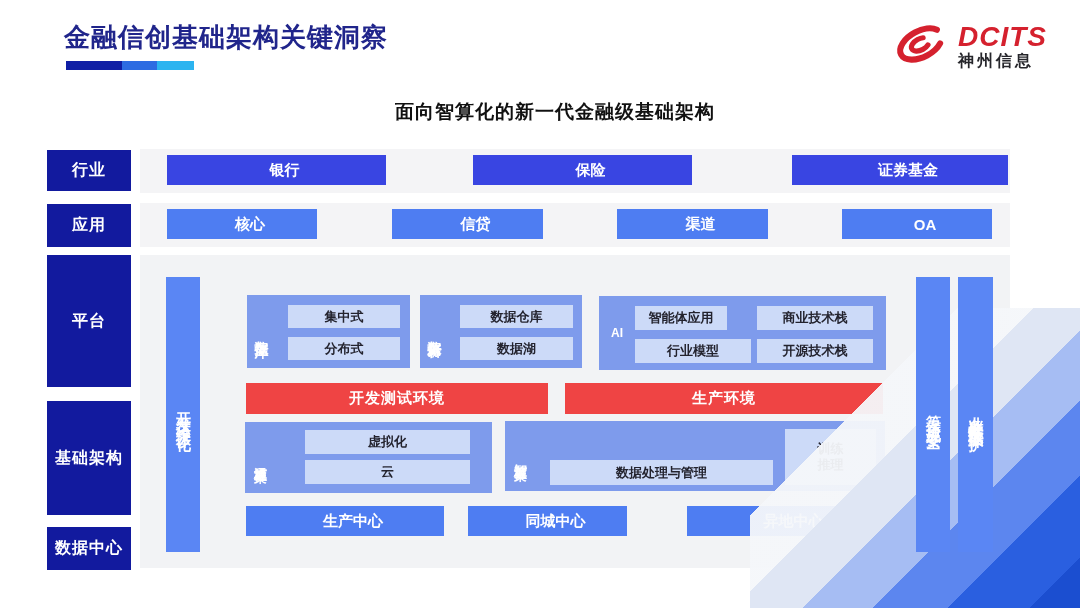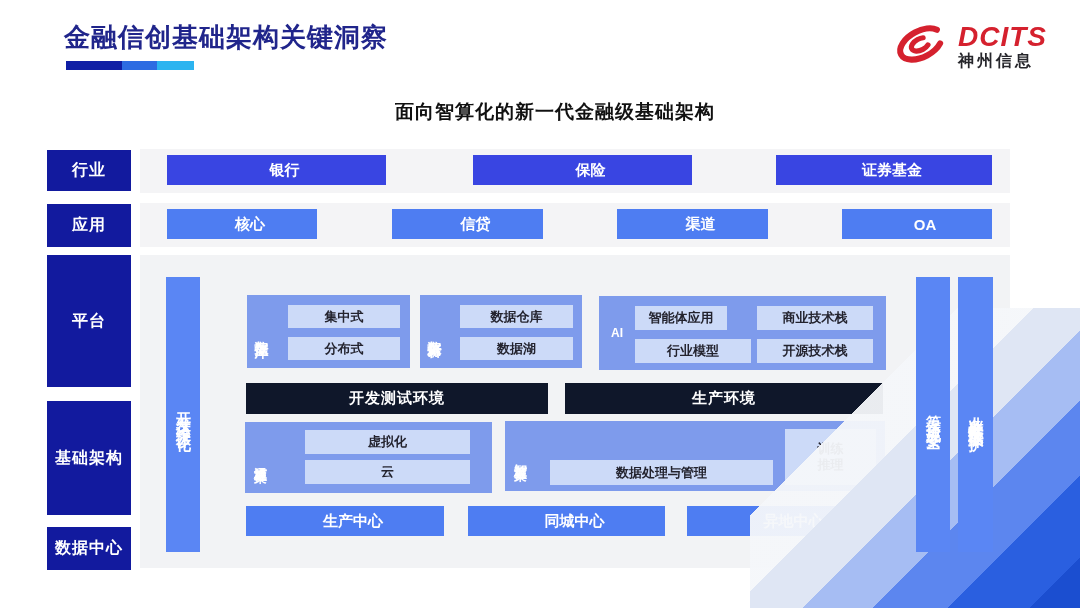--- a/index.html
+++ b/index.html
@@ -50,21 +50,21 @@
     display:flex;align-items:center;justify-content:center;
   }
   .chip{
     position:absolute;background:#ccdaf8;color:#23232e;
     display:flex;align-items:center;justify-content:center;
     font-size:13px;font-weight:600;
   }
   .chip.multiline{flex-direction:column;line-height:1.25;}
 
   .envbar{
-    background:#0f172a;color:#fff;font-weight:bold;font-size:15px;
+    background:#ef4444;color:#fff;font-weight:bold;font-size:15px;
     display:flex;align-items:center;justify-content:center;letter-spacing:1px;
   }
 
   
   .vbar{
     background:#5a86f4;color:#fff;font-weight:bold;font-size:15px;
     writing-mode:vertical-rl;text-orientation:upright;
     display:flex;align-items:center;justify-content:center;
     letter-spacing:4px;z-index:6;
   }
@@ -107,21 +107,21 @@
 
 <div class="abs side-label" style="top:150px;height:41px;">行业</div>
 <div class="abs side-label" style="top:204px;height:43px;">应用</div>
 <div class="abs side-label" style="top:255px;height:132px;">平台</div>
 <div class="abs side-label" style="top:401px;height:114px;">基础架构</div>
 <div class="abs side-label" style="top:527px;height:43px;">数据中心</div>
 
 <div class="abs strip" style="left:140px;top:149px;width:870px;height:44px;"></div>
 <div class="abs btn btn-solid" style="left:167px;top:155px;width:219px;">银行</div>
 <div class="abs btn btn-solid" style="left:473px;top:155px;width:219px;">保险</div>
-<div class="abs btn btn-solid" style="left:776px;top:155px;width:216px;">证券基金</div>
+<div class="abs btn btn-solid" style="left:792px;top:155px;width:216px;">证券基金</div>
 
 <div class="abs strip" style="left:140px;top:203px;width:870px;height:44px;"></div>
 <div class="abs btn btn-mid" style="left:167px;top:209px;width:150px;text-align:center;">核心</div>
 <div class="abs btn btn-mid" style="left:392px;top:209px;width:151px;">信贷</div>
 <div class="abs btn btn-mid" style="left:617px;top:209px;width:151px;">渠道</div>
 <div class="abs btn btn-mid" style="left:842px;top:209px;width:150px;">OA</div>
 
 <div class="abs container-bg" style="left:140px;top:255px;width:870px;height:313px;"></div>
 
 <div class="abs vbar" style="left:166px;top:277px;width:34px;height:275px;">开发运维一体化</div>
@@ -158,19 +158,19 @@
 <div class="abs group" style="left:505px;top:421px;width:380px;height:70px;">
   <span class="group-vlabel" style="left:9px;top:0;height:70px;font-size:13px;">智算框架</span>
   <span class="chip" style="left:45px;top:39px;width:223px;height:25px;">数据处理与管理</span>
   <span class="chip multiline" style="left:280px;top:8px;width:91px;height:56px;">
     <span>训练</span>
     <span>推理</span>
   </span>
 </div>
 
 <div class="abs btn btn-mid" style="left:246px;top:506px;width:198px;">生产中心</div>
-<div class="abs btn btn-mid" style="left:468px;top:506px;width:197px;">同城中心</div>
+<div class="abs btn btn-mid" style="left:468px;top:506px;width:159px;">同城中心</div>
 <div class="abs btn btn-mid" style="left:687px;top:506px;width:197px;">异地中心</div>
 
 <div class="abs vbar" style="left:916px;top:277px;width:34px;height:275px;">等保合规安全</div>
 <div class="abs vbar" style="left:958px;top:277px;width:35px;height:275px;letter-spacing:2px;">业务连续性及数据保护</div>
 
 <div class="abs corner-decor"></div>
 
 </body></html>

